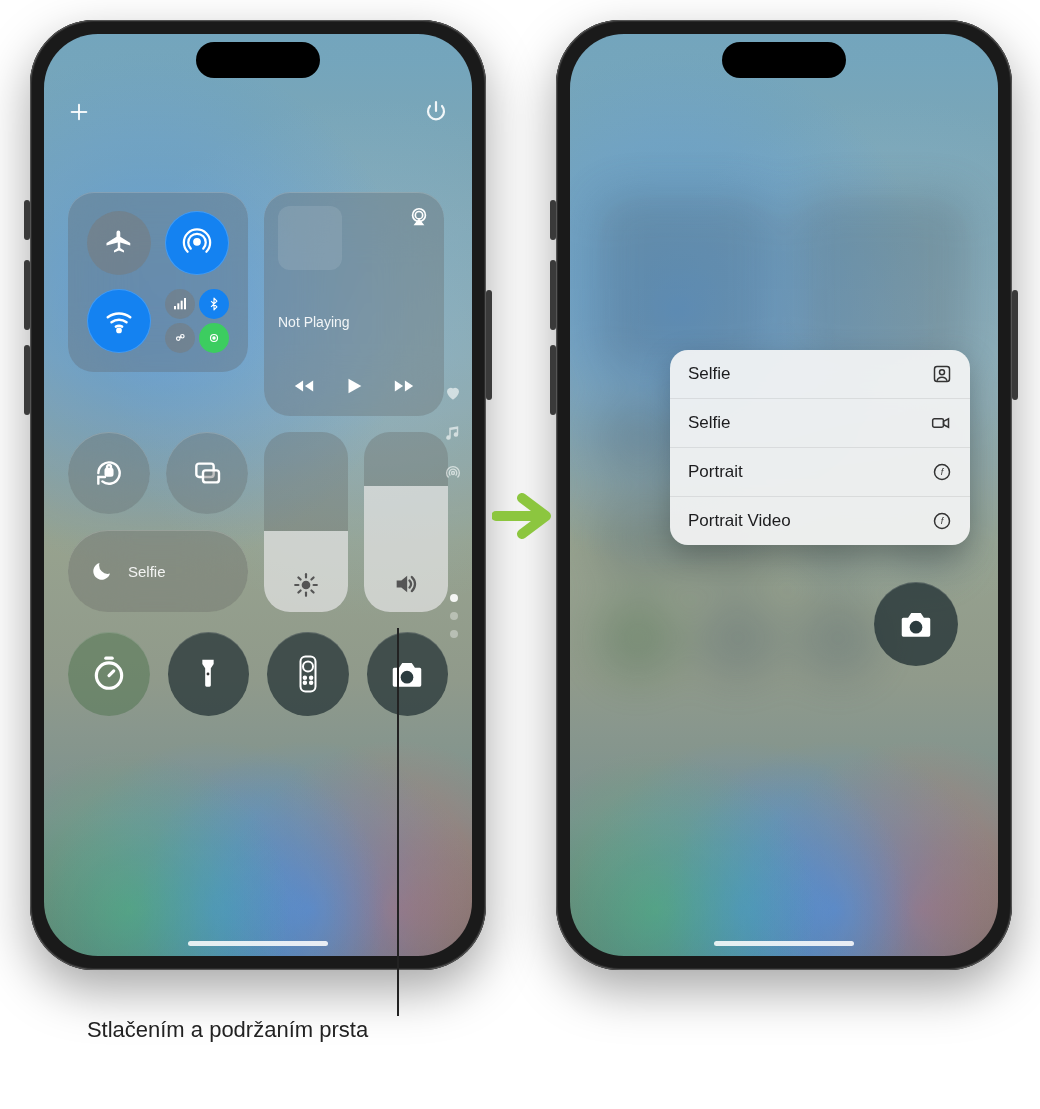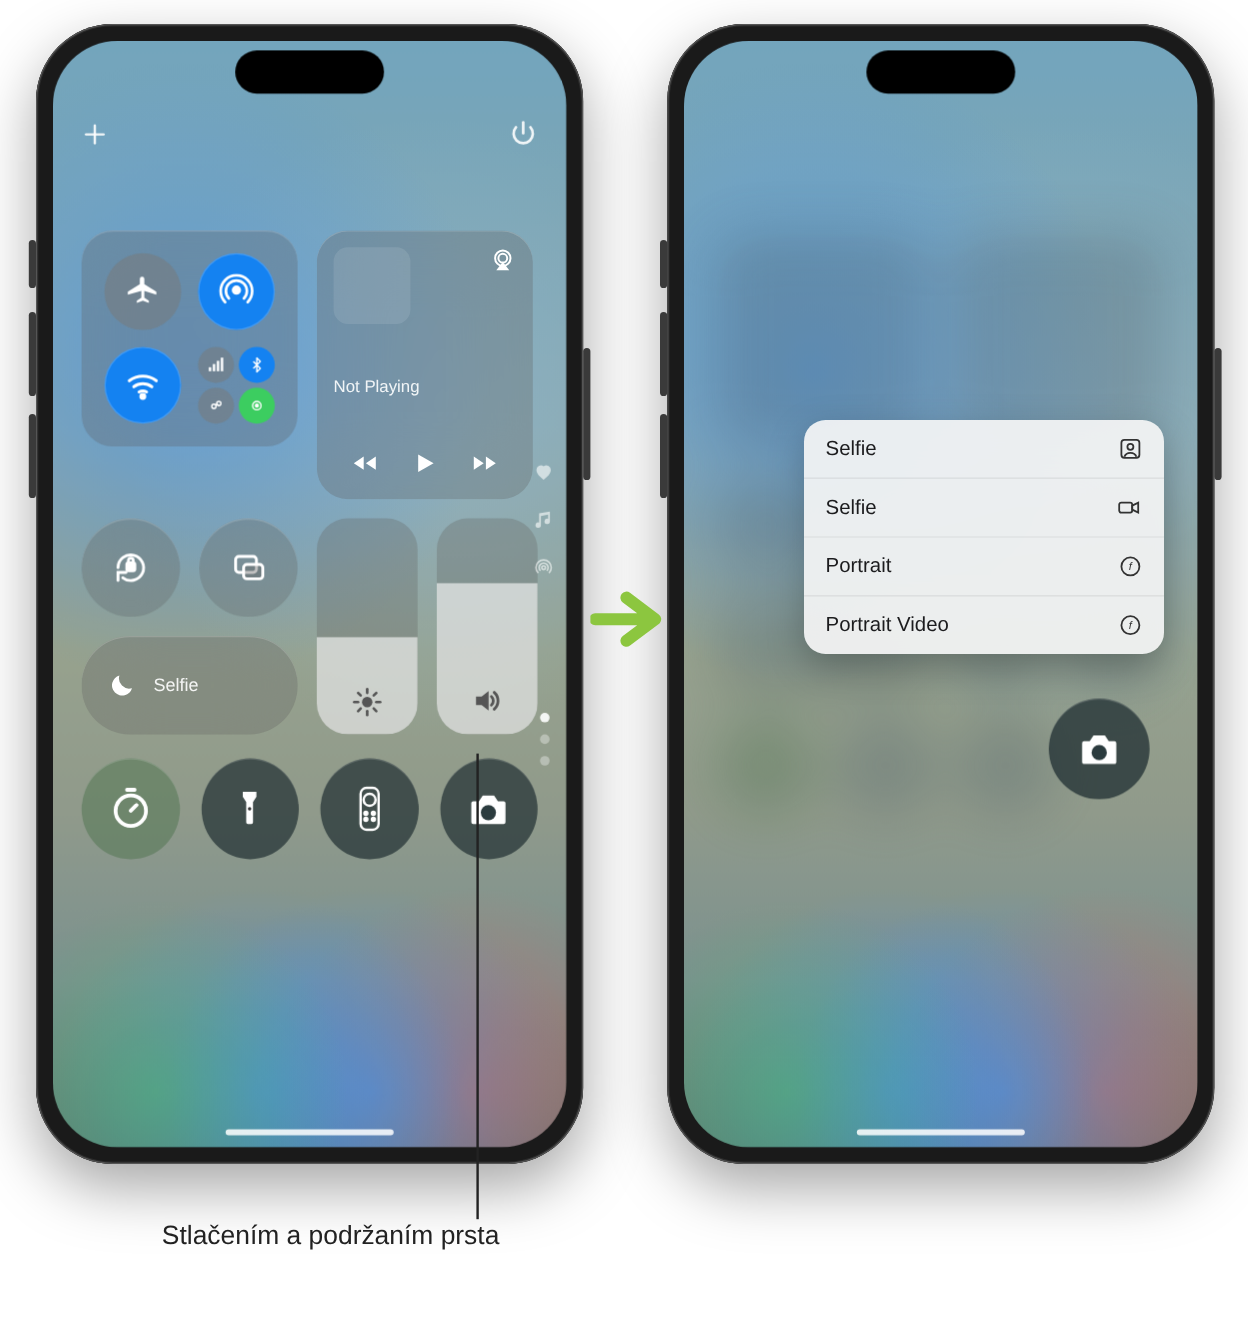--- a/index.html
+++ b/index.html
@@ -277,21 +277,20 @@
   
   .callout {
     position: absolute;
     left: 0;
     top: 1015px;
     width: 455px;
     text-align: center;
     font-size: 22px;
     line-height: 1.35;
     color: #222;
-    margin-left: 48px;
   }
   .callout-line {
     position: absolute;
     left: 397px;
     top: 628px;
     width: 2px;
     height: 388px;
     background: #222;
   }
 

